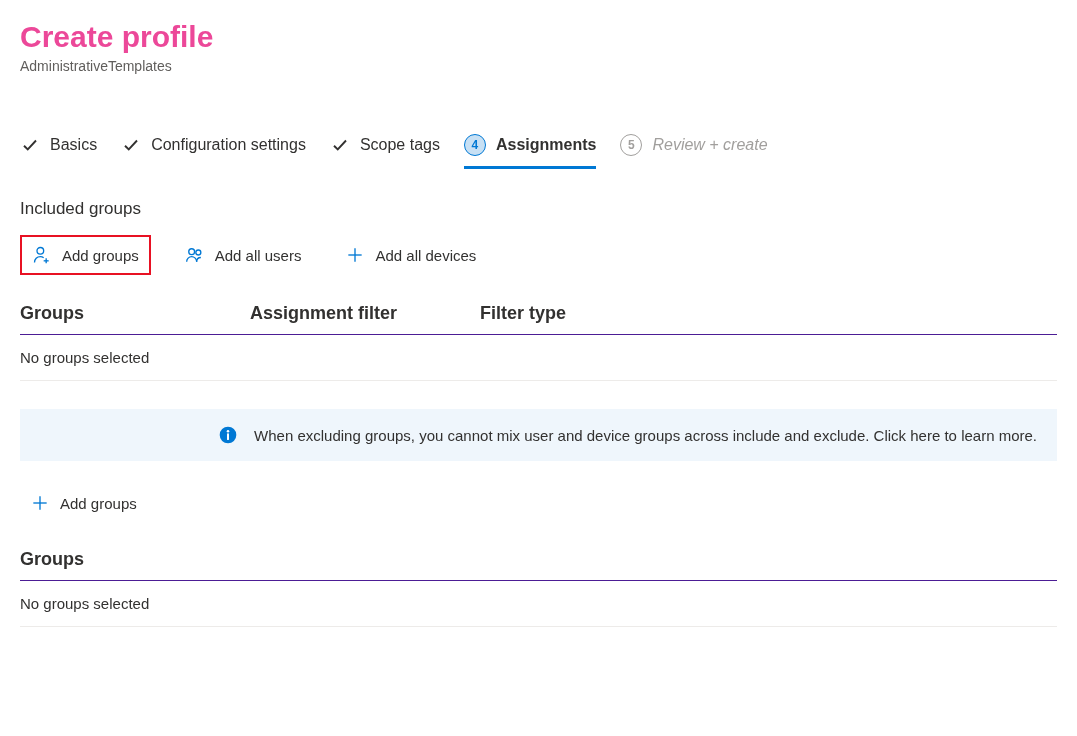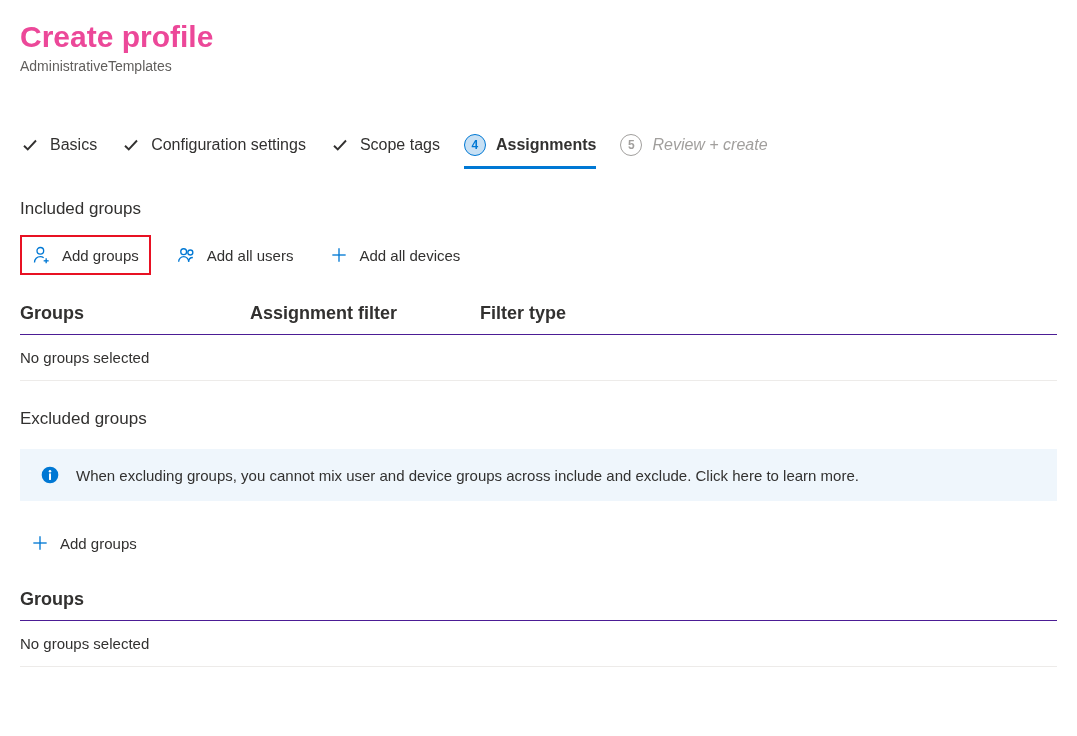--- a/index.html
+++ b/index.html
@@ -87,21 +87,21 @@
       font-style: italic;
     }
     .section-label {
       font-size: 17px;
       color: #323130;
       margin-bottom: 16px;
       margin-top: 8px;
     }
     .action-row {
       display: flex;
-      gap: 16px;
+      gap: 24px;
       margin-bottom: 18px;
     }
     .action-btn {
       display: flex;
       align-items: center;
       gap: 10px;
       padding: 8px 10px;
       background: transparent;
       border: none;
       cursor: pointer;
@@ -144,20 +144,21 @@
       margin-top: 28px;
     }
     .info-bar {
       background: #eff6fc;
       padding: 16px 20px;
       display: flex;
       align-items: center;
       gap: 16px;
       margin-top: 20px;
       margin-bottom: 24px;
+      justify-content: flex-end;
     }
     .info-icon {
       width: 20px;
       height: 20px;
       flex-shrink: 0;
     }
     .info-text {
       font-size: 15px;
       color: #323130;
     }
@@ -246,21 +247,20 @@
 </div>
 
 <div class="table-header">
   <div class="col col-1">Groups</div>
   <div class="col col-2">Assignment filter</div>
   <div class="col col-3">Filter type</div>
 </div>
 <div class="table-row">No groups selected</div>
 
 <div class="excluded-section">
-  <div class="section-label">Excluded groups</div>
 
   <div class="info-bar">
     <span class="info-icon">
       <svg viewBox="0 0 24 24">
         <circle cx="12" cy="12" r="10" fill="#0078d4"></circle>
         <circle cx="12" cy="7.5" r="1.5" fill="#fff"></circle>
         <rect x="10.8" y="10" width="2.4" height="8" rx="1" fill="#fff"></rect>
       </svg>
     </span>
     <span class="info-text">

